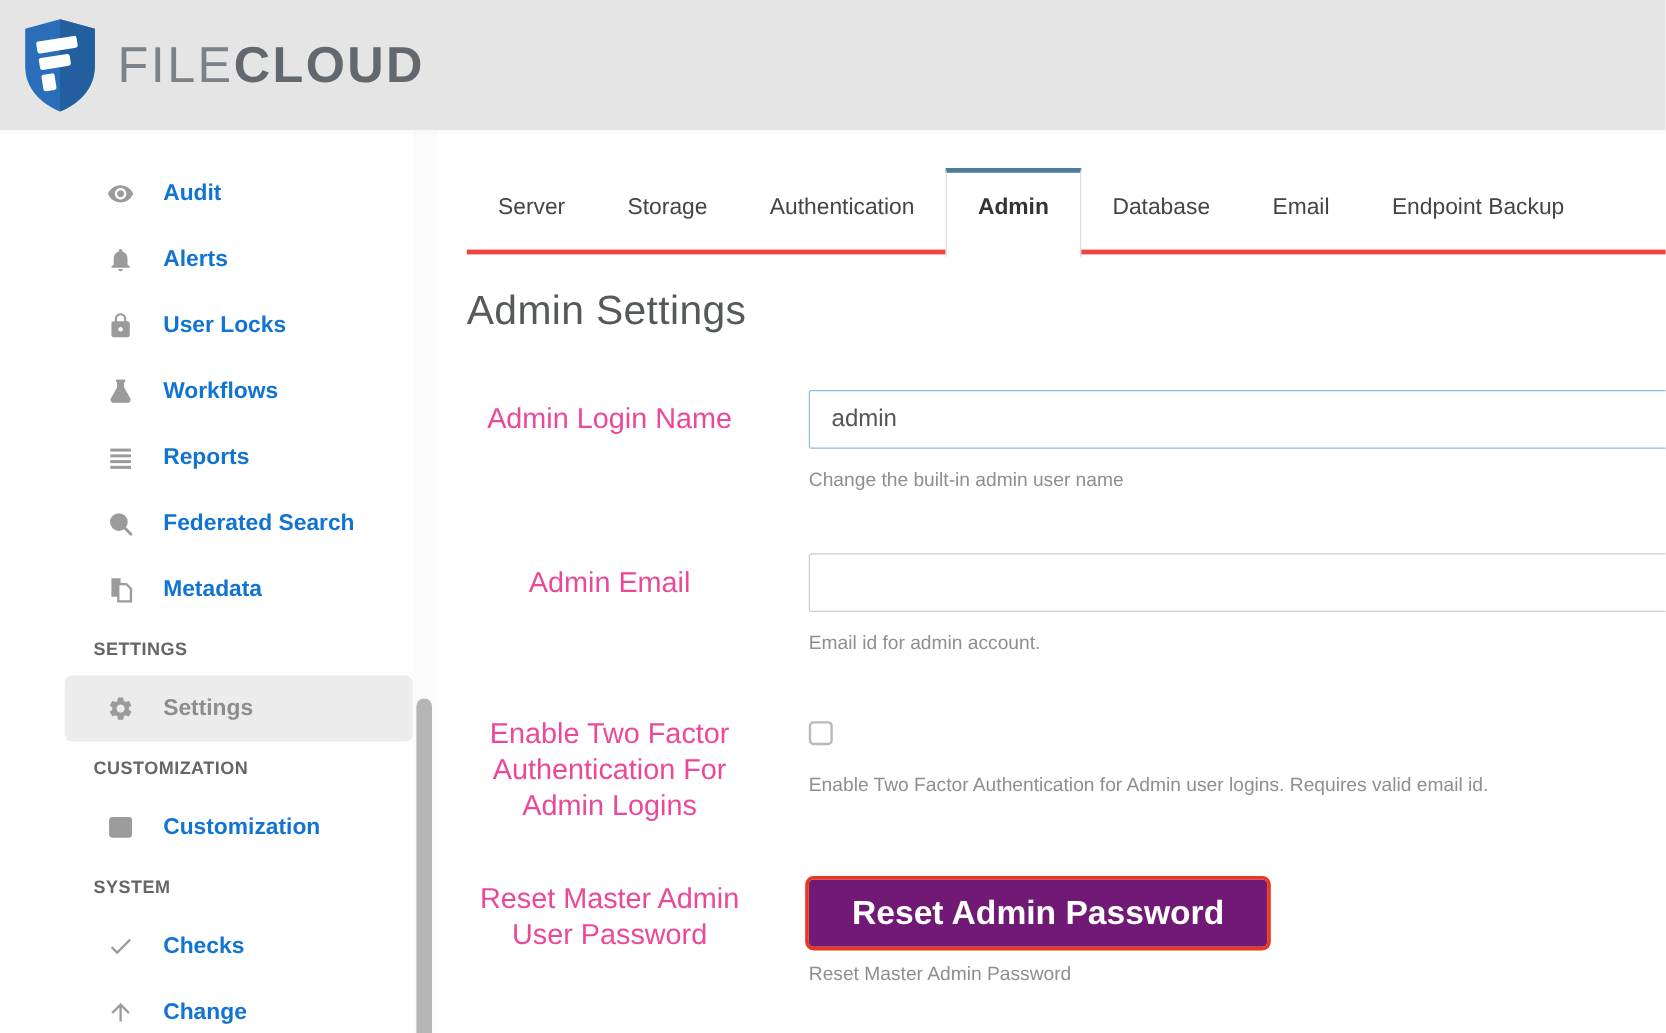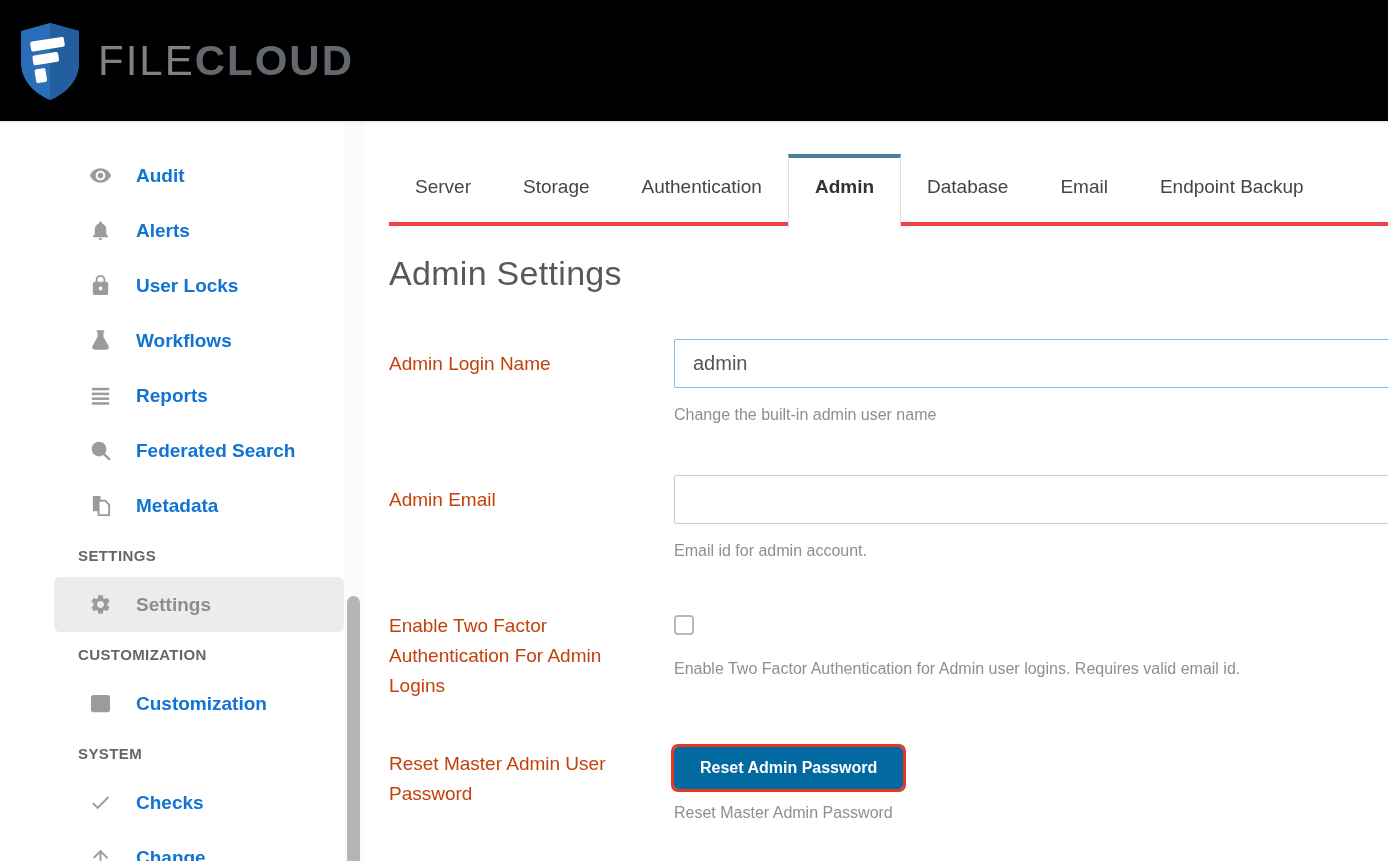--- a/index.html
+++ b/index.html
@@ -1,20 +1,20 @@
 <!DOCTYPE html>
 <html><head>
 <meta charset="utf-8">
 <style>
   * { margin:0; padding:0; box-sizing:border-box; }
   html,body { width:1388px; height:861px; overflow:hidden; background:#fff;
     font-family:"Liberation Sans", sans-serif; }
 
   
-  .header { height:122px; background:#000000; display:flex; align-items:center;
+  .header { height:108px; background:#e5e5e5; display:flex; align-items:center;
     padding-left:18px; border-bottom:1px solid #e3e3e3;
     box-shadow:0 2px 3px rgba(0,0,0,0.03); position:relative; z-index:5; }
   .logo-shield { width:64px; height:80px; margin-top:2px; }
   .brand { margin-left:16px; font-size:42px; letter-spacing:2px; color:#6d7278;
     display:flex; align-items:center; }
   .brand .light { font-weight:300; color:#7d8287; }
   .brand .bold  { font-weight:700; color:#63686e; }
 
   
   .app-body { display:flex; height:758px; }
@@ -48,35 +48,35 @@
   .tab.active { background:#fff; border:1px solid #ddd; border-top:4px solid #4d7f9b;
     border-bottom:none; margin-bottom:-1px; padding:18px 26px 30px 26px;
     font-weight:700; color:#333; position:relative; top:5px; }
 
   .page-title { font-size:34px; font-weight:400; color:#55595c; margin:28px 0 0 0;
     letter-spacing:0.3px; }
 
   
   .form { margin-top:46px; }
   .form-row { display:flex; margin-bottom:46px; }
-  .row-label { width:238px; flex:0 0 238px; text-align:left; font-size:19px;
-    color:#c2410c; line-height:30px; padding-top:10px; }
+  .row-label { width:238px; flex:0 0 238px; text-align:center; font-size:24px;
+    color:#ec4899; line-height:30px; padding-top:10px; }
   .row-label.top { padding-top:0; }
   .row-control { margin-left:47px; width:726px; }
   .text-input { width:100%; height:49px; border:1px solid #ccc; border-radius:2px;
     font-size:20px; color:#555; padding:0 18px;
     font-family:"Liberation Sans", sans-serif; outline:none; background:#fff; }
   .text-input.focus { border-color:#8abbe3; }
   .help { margin-top:13px; font-size:16px; color:#8f8f8f; line-height:28px;
     max-width:720px; }
   .checkbox { width:20px; height:20px; border:2px solid #b9b9b9; border-radius:4px;
     background:#fff; cursor:pointer; margin-top:4px; }
-  .btn-primary { display:inline-block; background:#0369a1; color:#fff;
-    font-size:16px; font-weight:700; border:none; border-radius:4px;
-    padding:12px 26px; cursor:pointer; outline:3px solid #e8361f;
+  .btn-primary { display:inline-block; background:#701a75; color:#fff;
+    font-size:28px; font-weight:700; border:none; border-radius:4px;
+    padding:12px 36px; cursor:pointer; outline:3px solid #e8361f;
     outline-offset:0px; font-family:"Liberation Sans", sans-serif; }
   .tf-help { margin-top:20px; }
 </style>
 </head>
 <body>
 
 <header class="header">
   <svg class="logo-shield" viewBox="0 0 64 80">
     <path d="M32 1 L61 9 V40 C61 59 48 71 32 78 C16 71 3 59 3 40 V9 Z" fill="#2a6db9"></path>
     <path d="M32 1 L61 9 V40 C61 59 48 71 32 78 Z" fill="#235e9f"></path>

